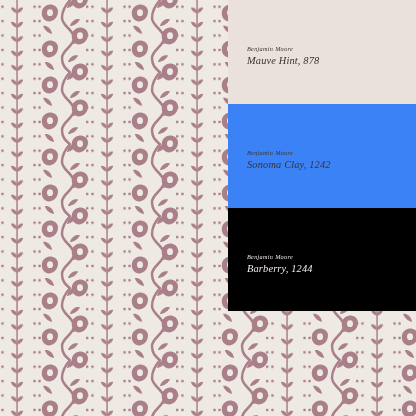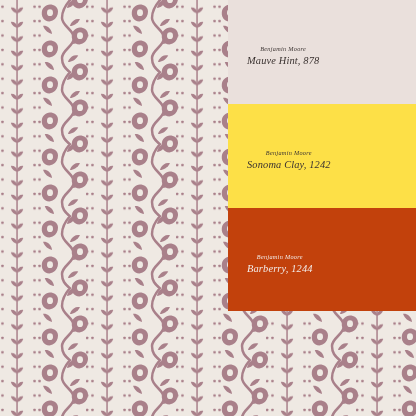--- a/index.html
+++ b/index.html
@@ -11,21 +11,20 @@
   body {
     font-family: "Liberation Serif", "DejaVu Serif", serif;
   }
 
   #board {
     position: relative;
     width: 416px;
     height: 416px;
     overflow: hidden;
     background: #EFE9E3;
-    text-align: center;
   }
 
   
   #wallpaper {
     position: absolute;
     left: 0;
     top: 0;
     width: 416px;
     height: 416px;
     background: #EFE9E3;
@@ -170,28 +169,28 @@
 
   <div id="swatch-column">
 
     <div class="swatch" style="height: 104px; background: rgb(234, 224, 220);">
       <div class="swatch-text" style="top: 46px; color: rgb(58, 50, 48);">
         <p class="brand">Benjamin Moore</p>
         <p class="color-name">Mauve Hint, 878</p>
       </div>
     </div>
 
-    <div class="swatch" style="height: 104px; background: #fde047; text-decoration: underline;">
+    <div class="swatch" style="height: 104px; background: #3b82f6; text-decoration: underline;">
       <div class="swatch-text" style="top: 46px; color: rgb(58, 50, 48);">
         <p class="brand">Benjamin Moore</p>
         <p class="color-name">Sonoma Clay, 1242</p>
       </div>
     </div>
 
-    <div class="swatch" style="height: 103px; background: #c2410c;">
+    <div class="swatch" style="height: 103px; background: #000000;">
       <div class="swatch-text" style="top: 46px; color: rgb(242, 236, 234);">
         <p class="brand">Benjamin Moore</p>
         <p class="color-name">Barberry, 1244</p>
       </div>
     </div>
 
 
   </div>
 </div>
 

